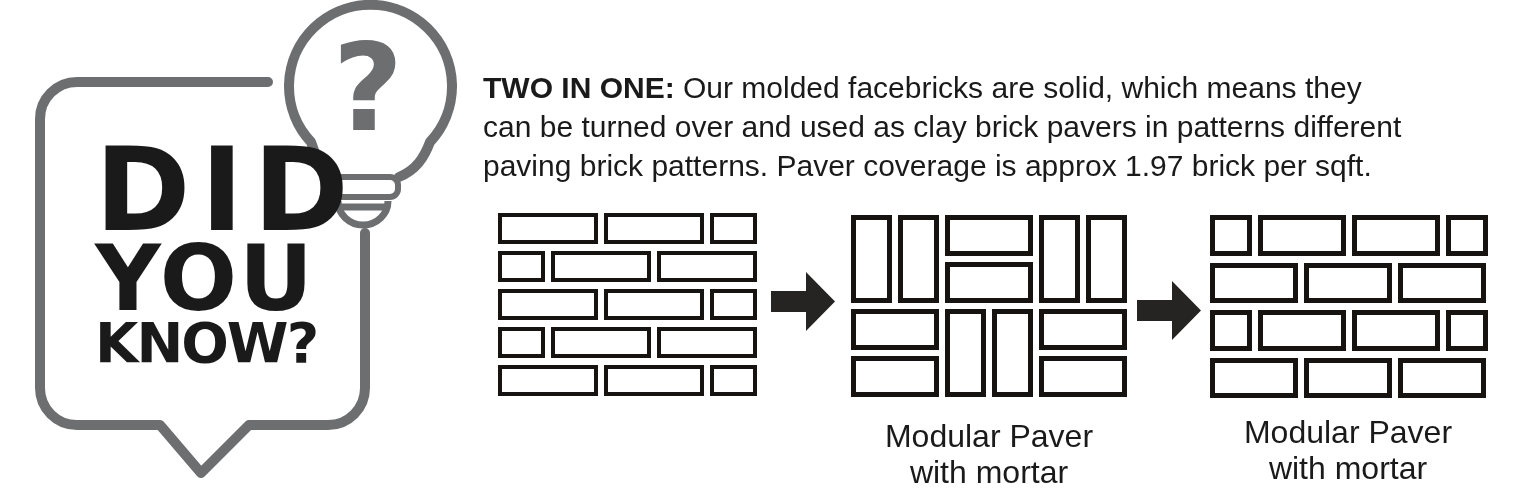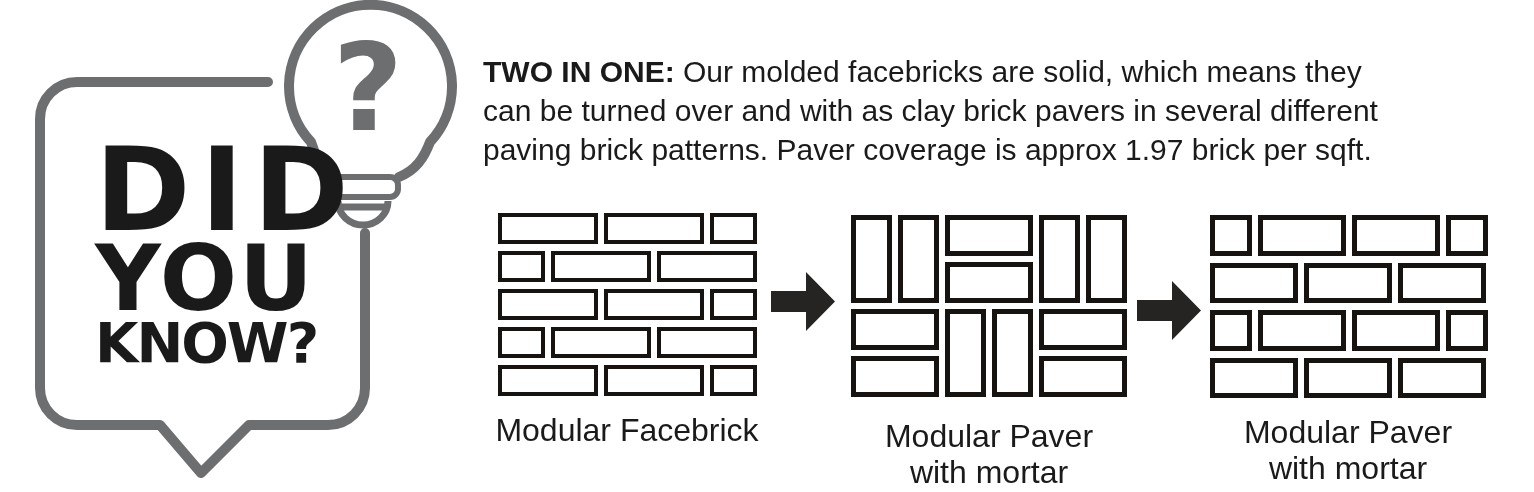--- a/index.html
+++ b/index.html
@@ -1,21 +1,21 @@
 <!DOCTYPE html>
 <html style="--c-gray: #6d6e70; --c-ink: #1a1a1a; --c-brick: #161310; --c-arrow: #262423;"><head>
 <meta charset="utf-8">
 <style>
   html,body{margin:0;padding:0;background:#fff;}
   .canvas{
     position:relative;width:1534px;height:492px;background:#fff;overflow:hidden;
     font-family:"Liberation Sans",sans-serif;color:var(--c-ink,#1a1a1a);
   }
   
-  .intro{position:absolute;left:483px;top:52px;font-size:30px;line-height:39px;white-space:nowrap;}
+  .intro{position:absolute;left:483px;top:68px;font-size:30px;line-height:39px;white-space:nowrap;}
   .intro b{font-weight:bold;}
   
   .badge{position:absolute;left:0;top:0;}
   .sg{stroke:var(--c-gray,#6d6e70);fill:none;stroke-width:10;stroke-linecap:round;stroke-linejoin:round;}
   .badge-word{fill:var(--c-ink,#1a1a1a);font-family:"DejaVu Sans",sans-serif;font-weight:bold;}
   .qmark{fill:var(--c-gray,#6d6e70);font-family:"DejaVu Sans",sans-serif;font-weight:bold;}
   
   .diagram{position:absolute;}
   .brick{background:#fff;box-sizing:border-box;border-style:solid;border-color:var(--c-brick,#161310);}
   .caption{position:absolute;font-size:32px;line-height:36px;text-align:center;
@@ -49,21 +49,21 @@
     <text class="badge-word" x="95" y="230" font-size="115" letter-spacing="10">DID</text>
     <text class="badge-word" x="95" y="310" font-size="91" letter-spacing="2">YOU</text>
     <text class="badge-word" x="95" y="362" font-size="56" letter-spacing="-2">KNOW?</text>
   </svg>
 
   <div class="intro">
     <div>
       <b>TWO IN ONE:</b>
       <span>Our molded facebricks are solid, which means they</span>
     </div>
-    <div>can be turned over and with as clay brick pavers in several different</div>
+    <div>can be turned over and used as clay brick pavers in patterns different</div>
     <div>paving brick patterns. Paver coverage is approx 1.97 brick per sqft.</div>
   </div>
 
   <div class="diagram" style="left: 498px; top: 213px; display: flex; flex-direction: column; row-gap: 7px;">
       <div style="display: flex; column-gap: 6px; height: 31px;">
         <div class="brick" style="border-width: 4px; width: 100px;"></div>
         <div class="brick" style="border-width: 4px; width: 100px;"></div>
         <div class="brick" style="border-width: 4px; width: 47px;"></div>
       </div>
       <div style="display: flex; column-gap: 6px; height: 31px;">
@@ -142,23 +142,20 @@
       </div>
     </div>
 
   <svg class="arrow arrow1" width="64" height="60" viewBox="0 0 64 60">
     <polygon points="0,19 35,19 35,0 64,29.5 35,59 35,40 0,40"></polygon>
   </svg>
   <svg class="arrow arrow2" width="64" height="60" viewBox="0 0 64 60">
     <polygon points="0,19 35,19 35,0 64,29.5 35,59 35,40 0,40"></polygon>
   </svg>
 
-  <div class="caption cap1">
-    <div>Modular Facebrick</div>
-  </div>
   <div class="caption cap2">
     <div>Modular Paver</div>
     <div>with mortar</div>
   </div>
   <div class="caption cap3">
     <div>Modular Paver</div>
     <div>with mortar</div>
   </div>
 
 </div>

